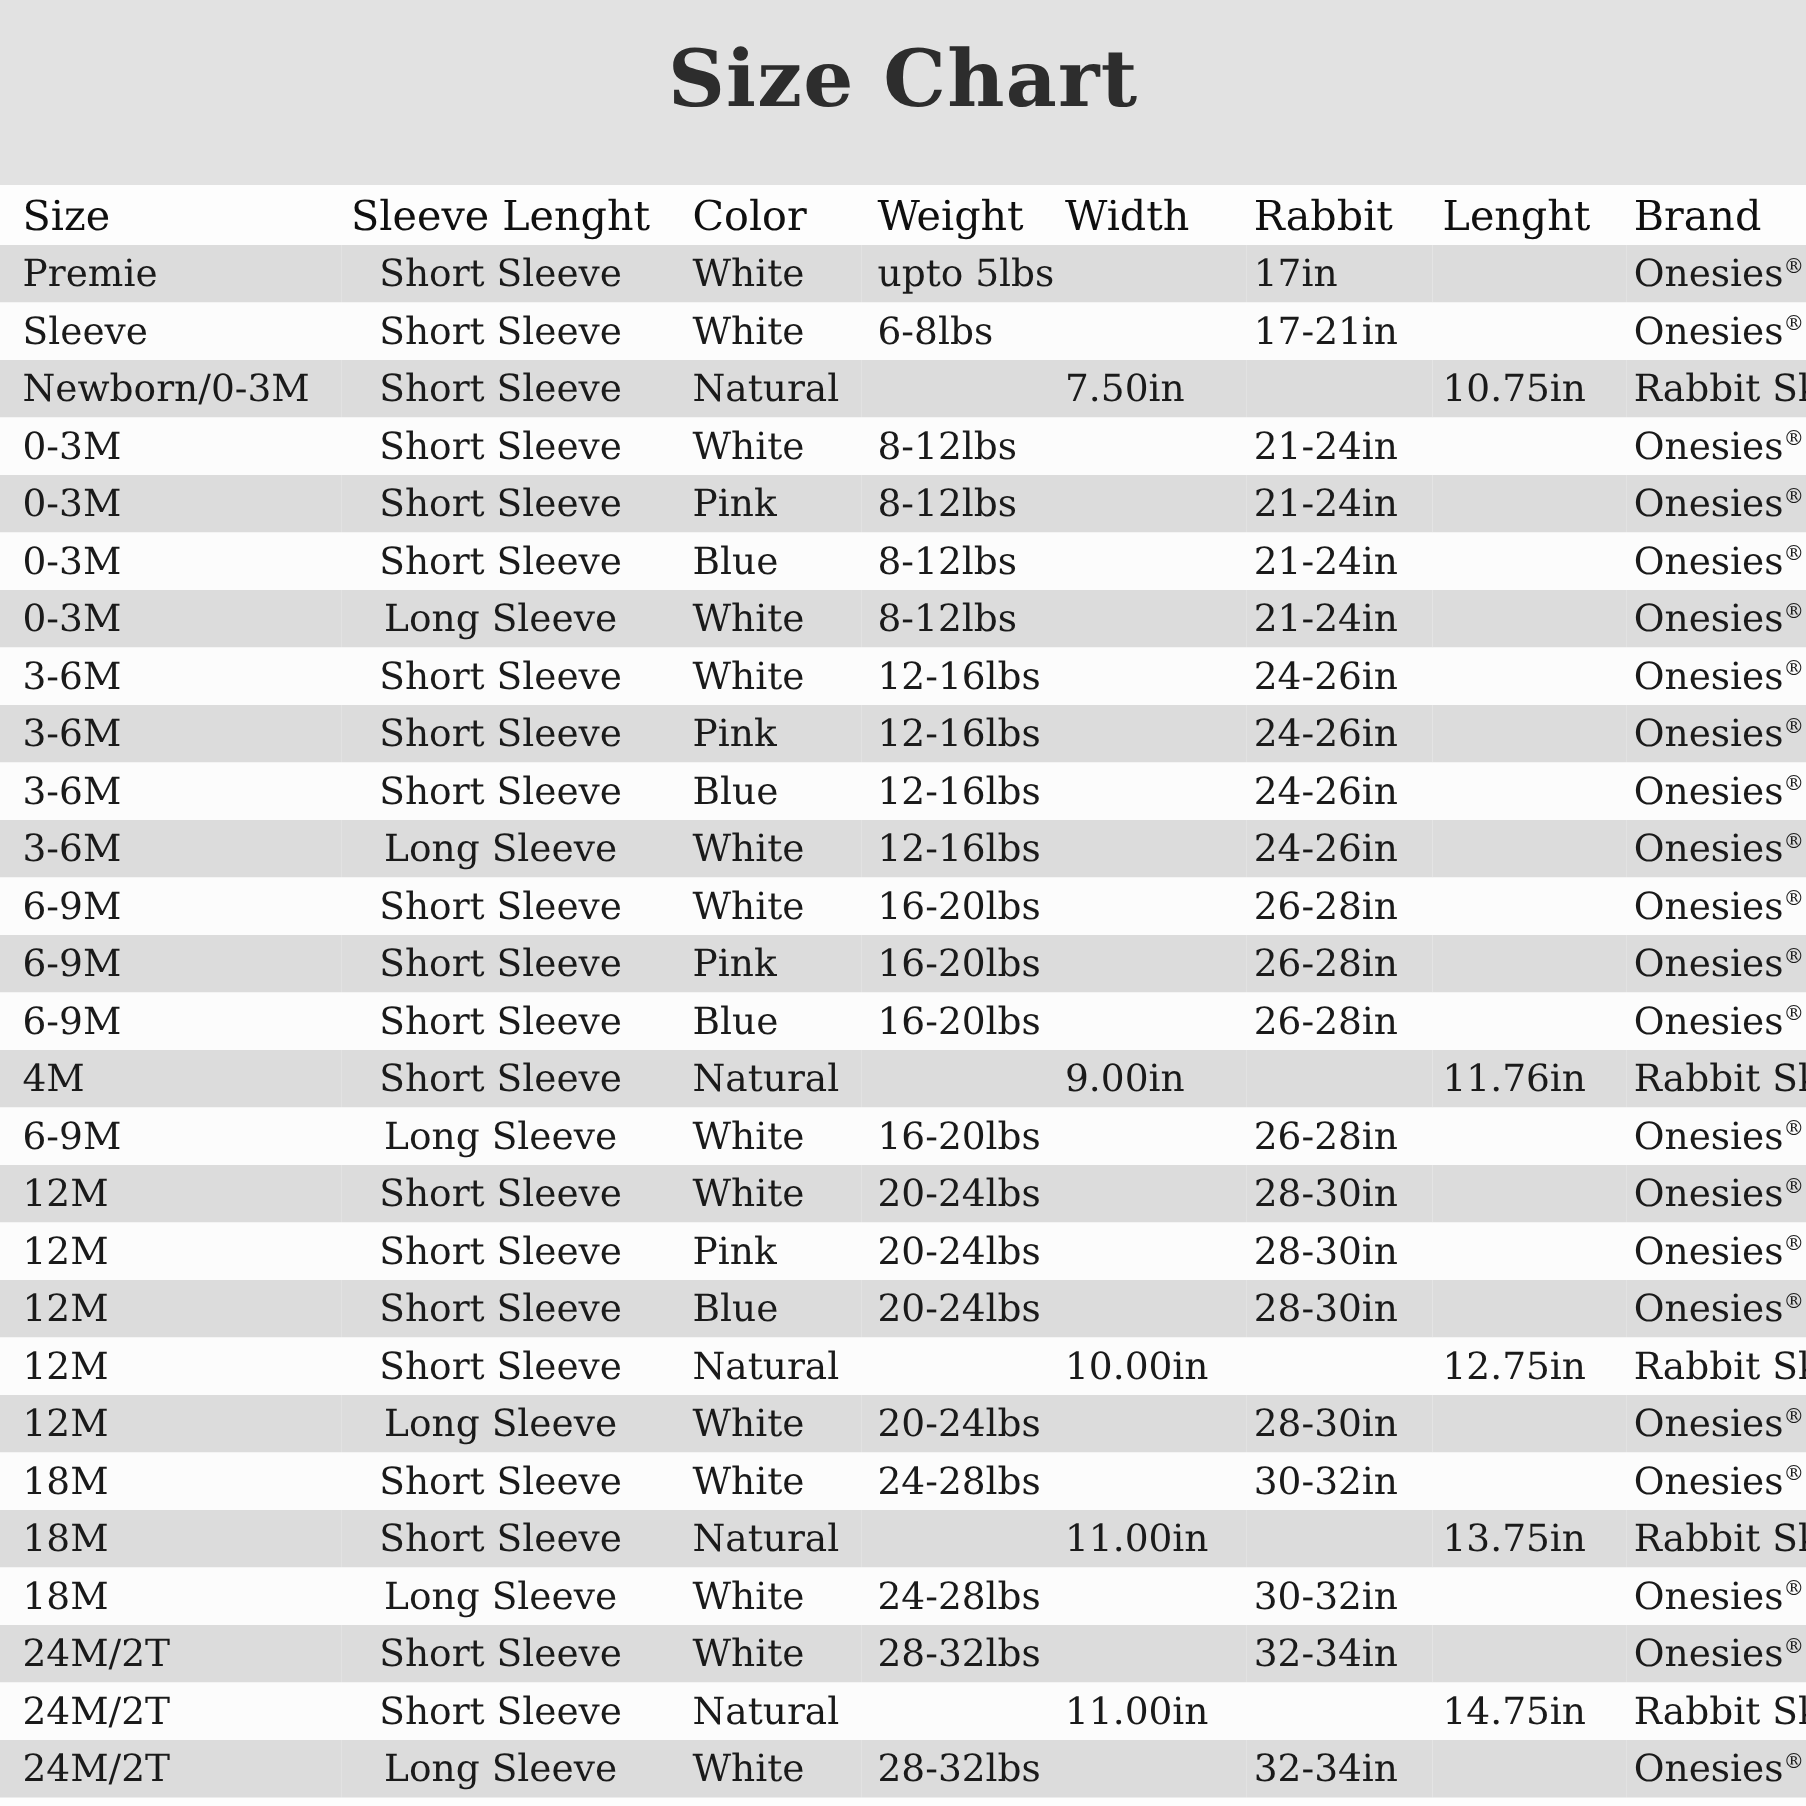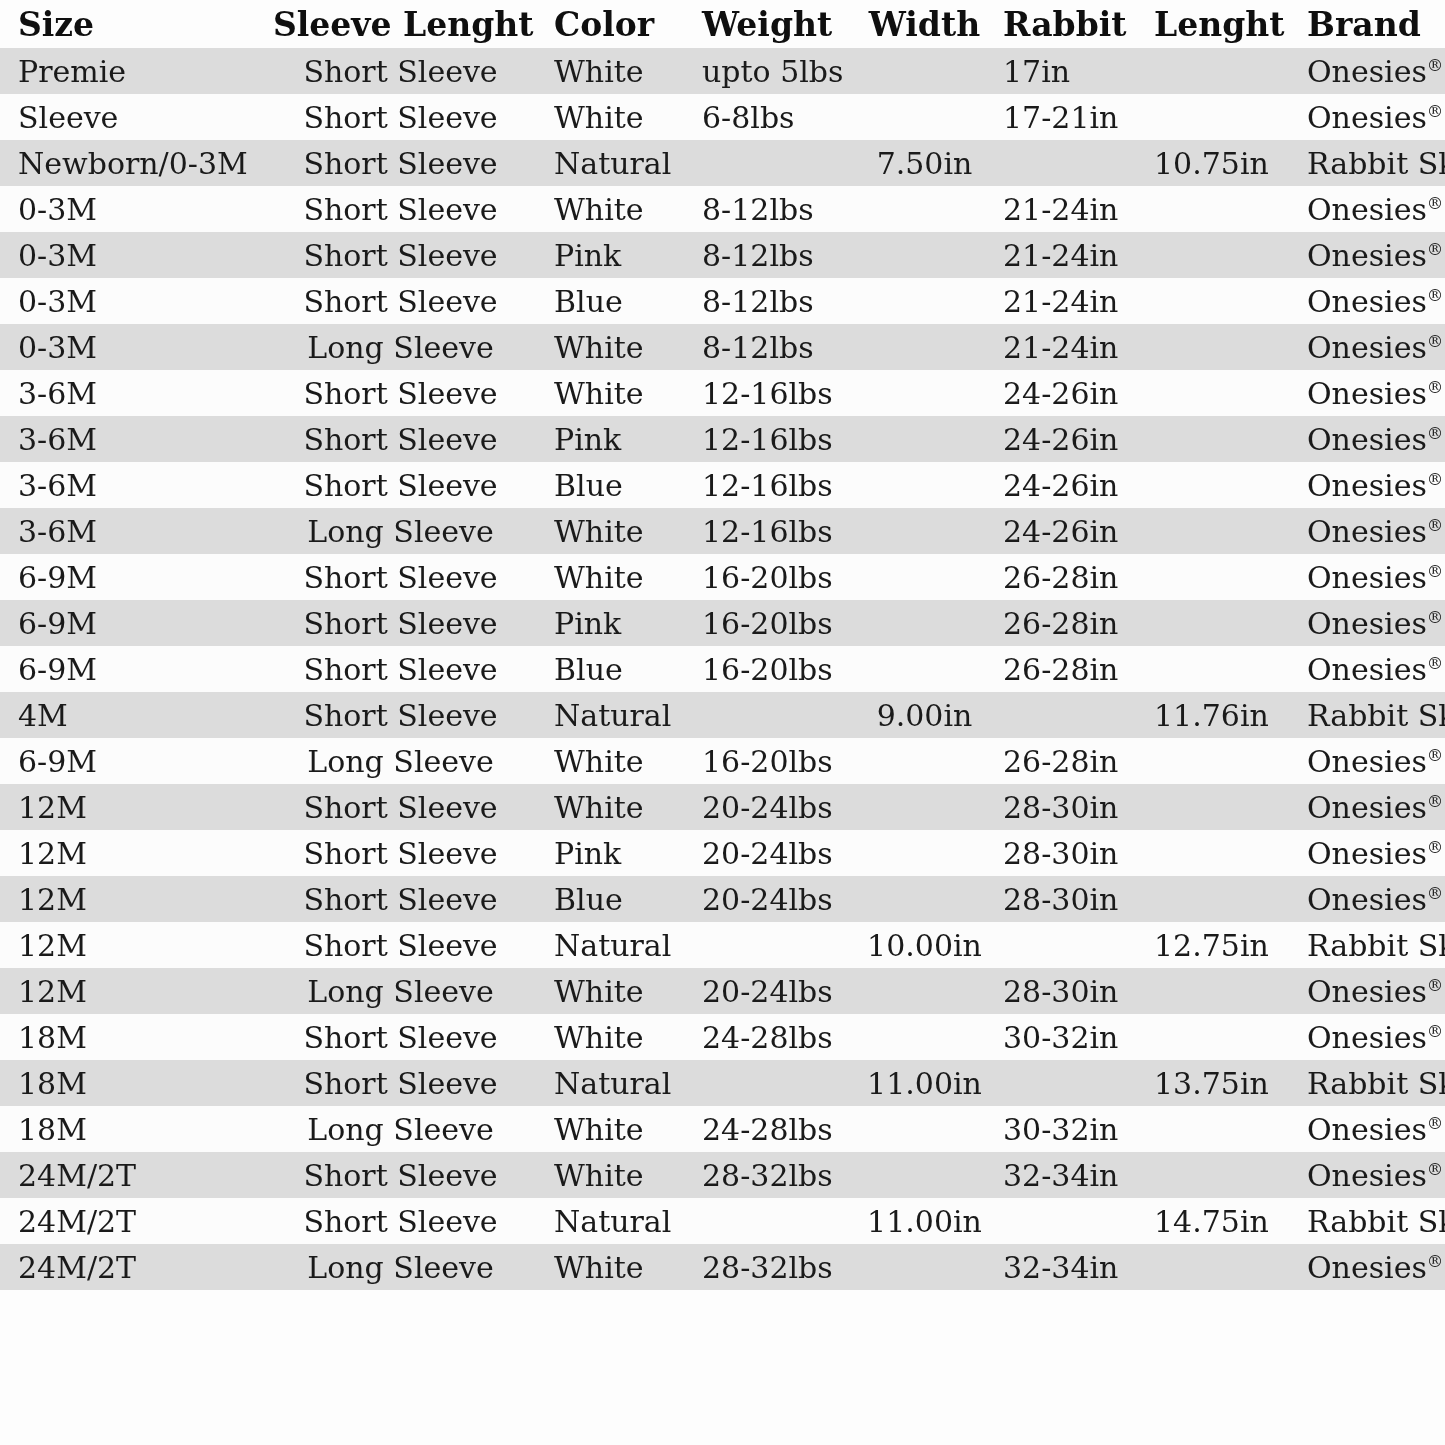--- a/index.html
+++ b/index.html
@@ -40,21 +40,21 @@
     width:1445px;
     border-collapse:collapse;
     table-layout:fixed;
   }
   thead tr{
     height:48px;
     background:var(--header-bg);
   }
   th{
     font-size:33px;
-    font-weight:bold;
+    font-weight:normal;
     color:#0f0f0f;
     white-space:nowrap;
     overflow:visible;
     text-align:left;
     padding:0;
     vertical-align:middle;
   }
   tbody tr{height:46px;}
   tbody tr.row-gray{background:var(--row-gray);}
   tbody tr.row-white{background:var(--row-white);}
@@ -65,33 +65,36 @@
     text-align:left;
     padding:0;
     vertical-align:middle;
     color:var(--text);
   }
   
   .col-size   {width:255px; padding-left:18px;}
   .col-sleeve {width:255px; text-align:center; padding-left:0;}
   .col-color  {width:135px; padding-left:26px;}
   .col-weight {width:150px; padding-left:13px;margin-top:20px;}
-  .col-width  {width:145px; text-align:center; padding-left:0;}
+  .col-width  {width:145px; padding-left:0;}
   .col-height {width:143px; padding-left:6px;}
   .col-length {width:147px; padding-left:8px;}
   .col-brand  {width:215px; padding-left:6px;}
   td.col-brand sup{
     font-size:55%;
     line-height:0;
   }
 </style>
 </head>
 <body>
 
 <div class="canvas">
+  <div class="top-band">
+    <h1 class="page-title">Size Chart</h1>
+  </div>
   <table class="size-chart">
     <thead>
       <tr>
           <th class="col-size">Size</th>
           <th class="col-sleeve">Sleeve Lenght</th>
           <th class="col-color">Color</th>
           <th class="col-weight">Weight</th>
           <th class="col-width">Width</th>
           <th class="col-height">Rabbit</th>
           <th class="col-length">Lenght</th>

